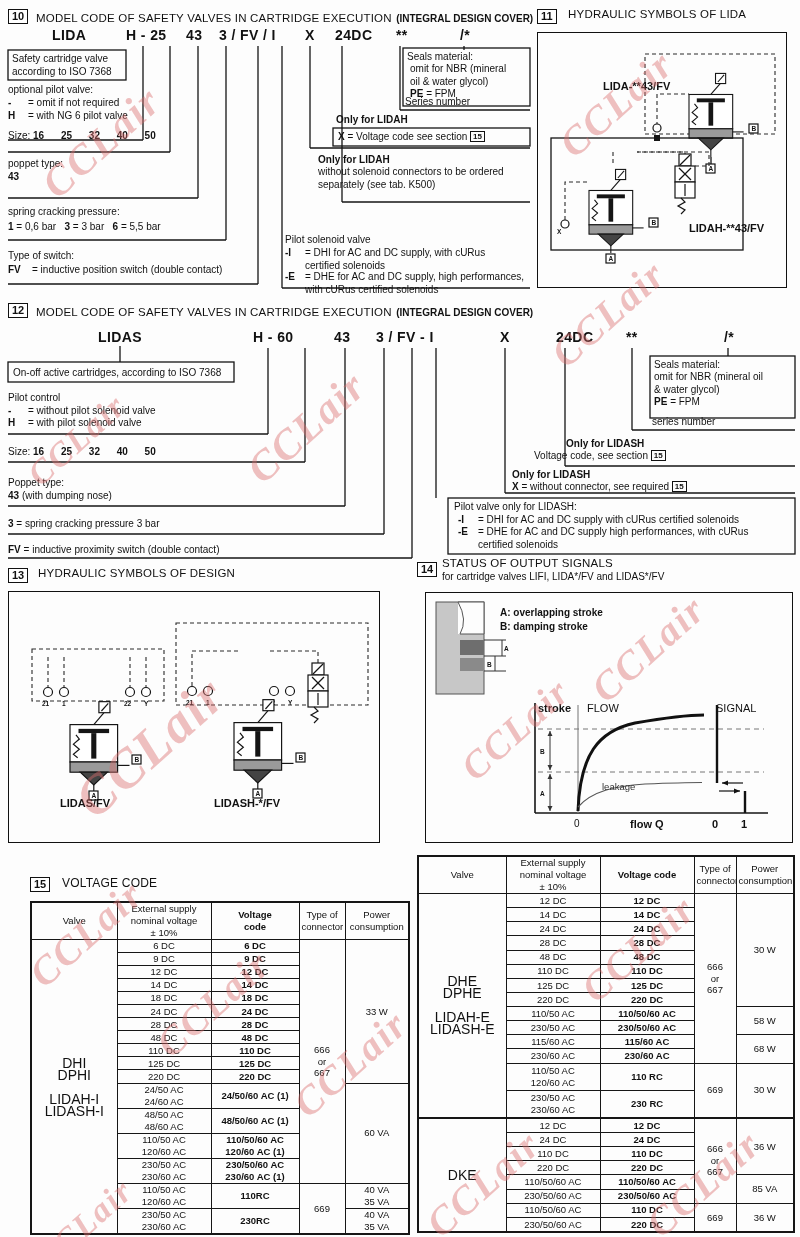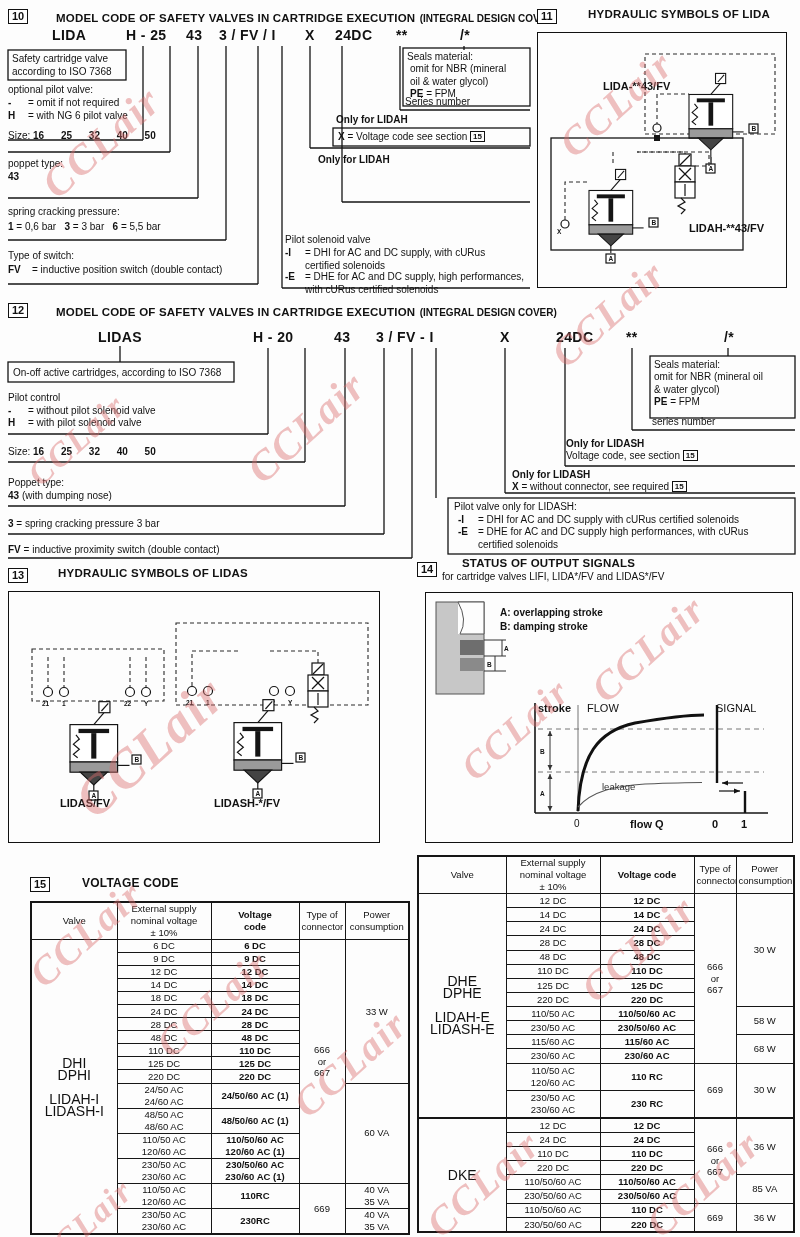--- a/index.html
+++ b/index.html
@@ -1,21 +1,21 @@
 <!DOCTYPE html>
 <html><head>
 <meta charset="utf-8">
 <style>
   html,body{margin:0;padding:0;background:#e8e8e8;}
   .page{position:relative;width:800px;height:1237px;background:#fdfdfd;
         font-family:"Liberation Sans",sans-serif;color:#111;overflow:hidden;margin:0 auto;}
   .abs{position:absolute;}
   .badge{display:inline-block;border:1.6px solid #111;font-weight:bold;font-size:11px;
          line-height:13px;padding:0 3px;background:#fff;}
-  .stitle{font-weight:bold;font-size:11.5px;letter-spacing:.2px;margin-left:20px;}
+  .stitle{font-weight:normal;font-size:11.5px;letter-spacing:.2px;}
   .stitle-sm{font-weight:bold;font-size:10px;}
   .tok{font-weight:bold;font-size:14px;letter-spacing:.4px;white-space:nowrap;}
   .txt{font-size:10px;line-height:12.5px;}
   .pre{white-space:pre-line;}
   .b{font-weight:bold;}
   .def{display:flex;}
   .def .t{font-weight:bold;flex:none;width:20px;}
   .def .t.w28{width:24px;}
   .ref{display:inline-block;border:1px solid #111;font-size:8px;line-height:9px;
        padding:0 2px;vertical-align:1px;font-weight:bold;}
@@ -145,20 +145,22 @@
   <div class="abs txt pre" style="left:410px;top:63px">omit for NBR (mineral
 oil &amp; water glycol)</div>
   <div class="abs txt" style="left:410px;top:88px">
     <span class="b">PE</span> <span>= FPM</span></div>
   <div class="abs txt" style="left:405px;top:96px">Series number</div>
   <div class="abs txt b" style="left:336px;top:114px">Only for LIDAH</div>
   <div class="abs txt" style="left:338px;top:131px">
     <span class="b">X</span> <span>= Voltage code see section</span>
     <span class="ref">15</span></div>
   <div class="abs txt b" style="left:318px;top:154px">Only for LIDAH</div>
+  <div class="abs txt pre" style="left:318px;top:166px">without solenoid connectors to be ordered
+separately (see tab. K500)</div>
   <div class="abs txt" style="left:285px;top:234px">Pilot solenoid valve</div>
   <div class="abs txt def" style="left:285px;top:247px">
     <span class="t">-I</span>
       <span class="pre">= DHI for AC and DC supply, with cURus
 certified solenoids</span>
     </div>
   <div class="abs txt def" style="left:285px;top:271px">
     <span class="t">-E</span>
       <span class="pre">= DHE for AC and DC supply, high performances,
 with cURus certified solenoids</span>
@@ -205,21 +207,21 @@
     </g>
   </svg>
 
   <div class="abs" style="left:8px;top:300px"><span class="badge">12</span></div>
   <div class="abs" style="left:36px;top:302px">
     <span class="stitle">MODEL CODE OF SAFETY VALVES IN CARTRIDGE EXECUTION</span>
     <span class="stitle-sm">(INTEGRAL DESIGN COVER)</span>
   </div>
 
   <span class="abs tok" style="left:98px;top:329px">LIDAS</span>
-  <span class="abs tok" style="left:253px;top:329px">H - 20</span>
+  <span class="abs tok" style="left:253px;top:329px">H - 60</span>
   <span class="abs tok" style="left:334px;top:329px">43</span>
   <span class="abs tok" style="left:376px;top:329px">3 / FV - I</span>
   <span class="abs tok" style="left:500px;top:329px">X</span>
   <span class="abs tok" style="left:556px;top:329px">24DC</span>
   <span class="abs tok" style="left:626px;top:329px">**</span>
   <span class="abs tok" style="left:724px;top:329px">/*</span>
 
   <svg class="abs overlay" style="left:0;top:296px" width="800" height="268" viewBox="0 296 800 268">
     <g class="ln">
       <line x1="120" y1="346" x2="120" y2="362"></line>
@@ -268,39 +270,39 @@
   <div class="abs txt" style="left:8px;top:544px">
     <span class="b">FV</span> <span>= inductive proximity switch  (double contact)</span></div>
 
   <div class="abs txt" style="left:654px;top:359px">Seals material:</div>
   <div class="abs txt pre" style="left:654px;top:371px">omit for NBR (mineral oil
 &amp; water glycol)</div>
   <div class="abs txt" style="left:654px;top:396px">
     <span class="b">PE</span> <span>= FPM</span></div>
   <div class="abs txt" style="left:652px;top:416px">series number</div>
   <div class="abs txt b" style="left:566px;top:438px">Only for LIDASH</div>
-  <div class="abs txt" style="left:566px;top:450px">
+  <div class="abs txt" style="left:534px;top:450px">
     <span>Voltage code, see section</span> <span class="ref">15</span></div>
   <div class="abs txt b" style="left:512px;top:469px">Only for LIDASH</div>
   <div class="abs txt" style="left:512px;top:481px">
     <span class="b">X</span> <span>= without connector, see required</span>
     <span class="ref">15</span></div>
   <div class="abs txt" style="left:454px;top:501px">Pilot valve only for LIDASH:</div>
   <div class="abs txt def" style="left:458px;top:514px;width:332px">
     <span class="t">-I</span>
       <span>= DHI for AC and DC supply with cURus certified solenoids</span>
     </div>
   <div class="abs txt def" style="left:458px;top:526px;width:332px">
     <span class="t">-E</span>
       <span class="pre">= DHE for AC and DC supply high performances, with cURus
 certified solenoids</span>
     </div>
 
   <div class="abs" style="left:8px;top:565px"><span class="badge">13</span></div>
-  <div class="abs stitle" style="left:38px;top:567px">HYDRAULIC SYMBOLS OF LIDAS</div>
+  <div class="abs stitle" style="left:38px;top:567px">HYDRAULIC SYMBOLS OF DESIGN</div>
   <div class="abs box" style="left:8px;top:591px;width:372px;height:252px"></div>
   <svg class="abs overlay" style="left:8px;top:591px" width="372" height="252" viewBox="0 0 372 252">
     <g>
       <rect x="24" y="58" width="132" height="52" class="dash"></rect>
       <line x1="40" y1="66" x2="40" y2="96" class="dash"></line>
       <line x1="56" y1="66" x2="56" y2="96" class="dash"></line>
       <line x1="122" y1="66" x2="122" y2="96" class="dash"></line>
       <line x1="138" y1="66" x2="138" y2="96" class="dash"></line>
       <circle cx="40" cy="101" r="4.5" fill="#fff" stroke="#151515" stroke-width="1.2"></circle>
       <circle cx="56" cy="101" r="4.5" fill="#fff" stroke="#151515" stroke-width="1.2"></circle>

